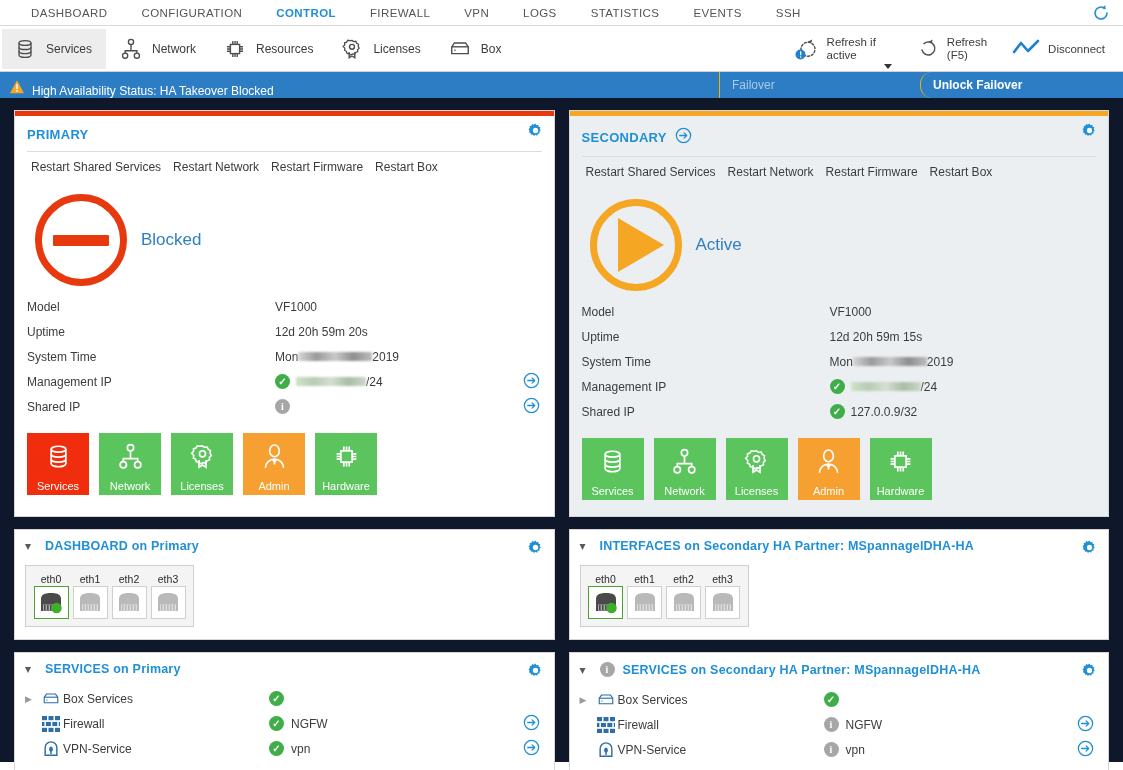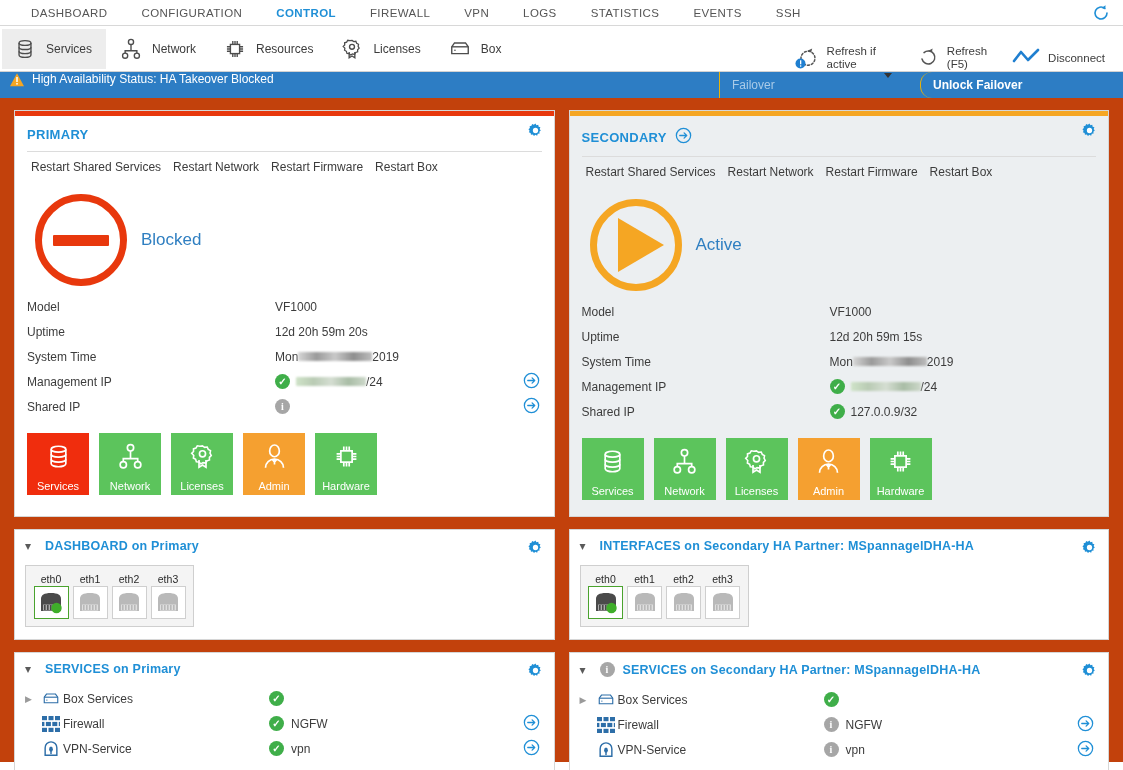--- a/index.html
+++ b/index.html
@@ -5,21 +5,21 @@
   * { box-sizing: border-box; }
   html, body {
     margin: 0; padding: 0;
     width: 1123px; height: 770px;
     background: #ffffff;
     font-family: "Liberation Sans", sans-serif;
     font-size: 12px;
     color: #333333;
     overflow: hidden;
   }
-  #app { position: relative; width: 1123px; height: 762px; background:#c2410c; }
+  #app { position: relative; width: 1123px; height: 762px; background:#0f172a; }
 
   
   .menubar {
     height: 26px; background:#ffffff;
     border-bottom:1px solid #d8d8d8;
     display:flex; align-items:center;
     padding-left: 14px;
     position: relative;
   }
   .menu-item {
@@ -41,35 +41,35 @@
     display:flex; align-items:center;
     position:relative;
   }
   .tb-item {
     display:flex; align-items:center; gap:8px;
     height:40px; padding:0 14px 0 10px; margin-left:2px;
     font-size:12px; color:#3c3c3c; white-space:nowrap;
   }
   .tb-item.selected { background:#ededed; }
   .tb-ico { width:26px; height:30px; display:flex; align-items:center; justify-content:center; color:#4d4d4d; }
-  .tb-right { position:absolute; right:6px; top:9px; height:46px; display:flex; align-items:center; }
+  .tb-right { position:absolute; right:6px; top:0; height:46px; display:flex; align-items:center; }
   .tb-r-item {
     display:flex; align-items:center; gap:7px;
     padding:0 12px; height:46px; white-space:nowrap;
     font-size:11.5px; color:#3c3c3c; line-height:13px;
   }
   .tb-r-item .lbl2 { display:flex; flex-direction:column; }
   .caret-dn {
     width:0;height:0;border-left:4px solid transparent;border-right:4px solid transparent;
     border-top:5px solid #333; margin-left:1px; align-self:flex-end; margin-bottom:3px;
   }
 
   
   .ha-bar { height:26px; display:flex; background:#2d7dc4; color:#fff; align-items:stretch; }
-  .ha-main { flex:1 1 auto; display:flex; align-items:flex-start; gap:7px; padding-left:9px; font-size:12px; }
+  .ha-main { flex:1 1 auto; display:flex; align-items:flex-end; gap:7px; padding-left:9px; font-size:12px; }
   .ha-seg {
     display:flex; align-items:center; padding:0 12px;
     border-left:1px solid #eab308; font-size:12px; white-space:nowrap;
   }
   .ha-seg.dim { color:#a9cbe8; width:201px; }
   .ha-seg.strong { color:#ffffff; font-weight:bold; width:203px;border-radius:12px; }
 
   
   .body-area { padding:12px 14px 0 14px; }
   .row-panels { display:flex; gap:14px; }

